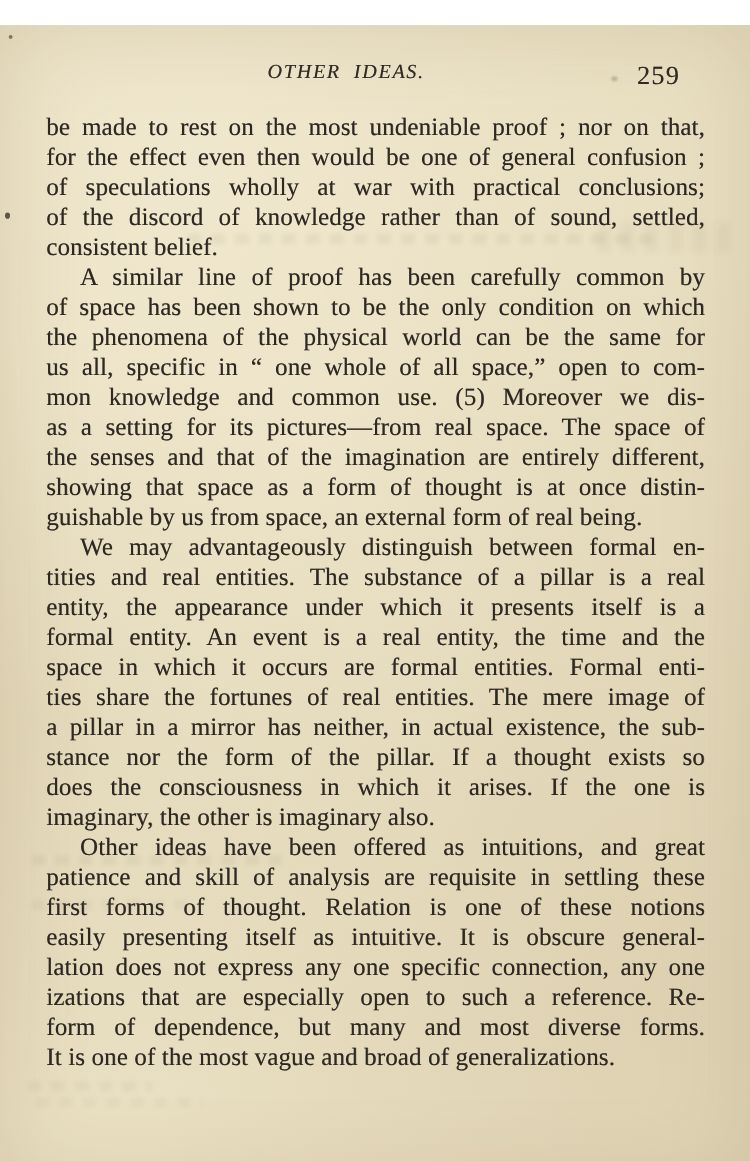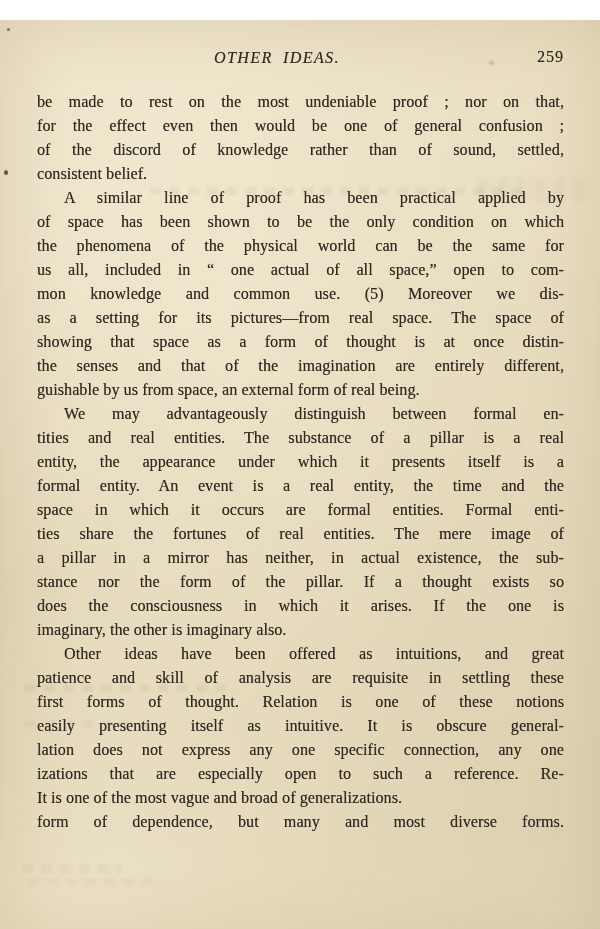--- a/index.html
+++ b/index.html
@@ -33,36 +33,36 @@
     text-align: center;
     font-style: italic;
     font-size: 16px;
     letter-spacing: 1.4px;
     word-spacing: 5px;
     color: #322b23;
     text-shadow: 0.2px 0.2px 0 rgba(50,43,35,0.55);
   }
   .page-number {
     position: absolute;
-    right: 0;
+    right: 20px;
     top: 0;
-    font-size: 16px;
+    font-size: 21px;
     letter-spacing: 1px;
     color: #302a22;
     text-shadow: 0.2px 0.2px 0 rgba(50,43,35,0.55);
   }
   .text-block {
     position: absolute;
     top: 70px;
     left: 37px;
     width: 527px;
   }
   .paragraph { margin: 0; }
   .line {
-    font-size: 16px;
+    font-size: 20px;
     line-height: 24px;
     letter-spacing: 0.1px;
     text-align: justify;
     text-align-last: justify;
     text-shadow: 0.25px 0.25px 0 rgba(46,40,34,0.55);
   }
   .line.last { text-align: center; text-align-last: left; }
   .line.indent { text-indent: 27px; }
   .smudge {
     position: absolute;
@@ -82,32 +82,33 @@
 
   <div class="running-header">
     <div class="header-title">OTHER IDEAS.</div>
     <div class="page-number">259</div>
   </div>
 
   <div class="text-block">
       <div class="paragraph">
         <div class="line">be made to rest on the most undeniable proof ; nor on that,</div>
         <div class="line">for the effect even then would be one of general confusion ;</div>
+        <div class="line">of speculations wholly at war with practical conclusions;</div>
         <div class="line">of the discord of knowledge rather than of sound, settled,</div>
         <div class="line last">consistent belief.</div>
       </div>
       <div class="paragraph">
-        <div class="line indent">A similar line of proof has been practical applied by</div>
+        <div class="line indent">A similar line of proof has been carefully common by</div>
         <div class="line">of space has been shown to be the only condition on which</div>
         <div class="line">the phenomena of the physical world can be the same for</div>
-        <div class="line">us all, included in “ one actual of all space,” open to com-</div>
+        <div class="line">us all, specific in “ one whole of all space,” open to com-</div>
         <div class="line">mon knowledge and common use.  (5) Moreover we dis-</div>
         <div class="line">as a setting for its pictures—from real space.  The space of</div>
+        <div class="line">the senses and that of the imagination are entirely different,</div>
         <div class="line">showing that space as a form of thought is at once distin-</div>
-        <div class="line">the senses and that of the imagination are entirely different,</div>
         <div class="line last">guishable by us from space, an external form of real being.</div>
       </div>
       <div class="paragraph">
         <div class="line indent">We may advantageously distinguish between formal en-</div>
         <div class="line">tities and real entities.  The substance of a pillar is a real</div>
         <div class="line">entity, the appearance under which it presents itself is a</div>
         <div class="line">formal entity.  An event is a real entity, the time and the</div>
         <div class="line">space in which it occurs are formal entities.  Formal enti-</div>
         <div class="line">ties share the fortunes of real entities.  The mere image of</div>
         <div class="line">a pillar in a mirror has neither, in actual existence, the sub-</div>
@@ -115,22 +116,22 @@
         <div class="line">does the consciousness in which it arises.  If the one is</div>
         <div class="line last">imaginary, the other is imaginary also.</div>
       </div>
       <div class="paragraph">
         <div class="line indent">Other ideas have been offered as intuitions, and great</div>
         <div class="line">patience and skill of analysis are requisite in settling these</div>
         <div class="line">first forms of thought.  Relation is one of these notions</div>
         <div class="line">easily presenting itself as intuitive.  It is obscure general-</div>
         <div class="line">lation does not express any one specific connection, any one</div>
         <div class="line">izations that are especially open to such a reference.  Re-</div>
+        <div class="line">form of dependence, but many and most diverse forms.</div>
         <div class="line last">It is one of the most vague and broad of generalizations.</div>
-        <div class="line">form of dependence, but many and most diverse forms.</div>
       </div>
     </div>
 
   <div class="smudge" style="left:150px; top:167px; width:372px; opacity:.13;"></div>
   <div class="smudge" style="left:478px; top:158px; width:112px; height:24px; opacity:.10; filter:blur(3px);"></div>
   <div class="smudge" style="left:25px; top:664px; width:205px; opacity:.13;"></div>
   <div class="smudge" style="left:25px; top:700px; width:125px; opacity:.10;"></div>
   <div class="smudge" style="left:22px; top:845px; width:100px; opacity:.10;"></div>
   <div class="smudge" style="left:28px; top:858px; width:135px; opacity:.08;"></div>
 

